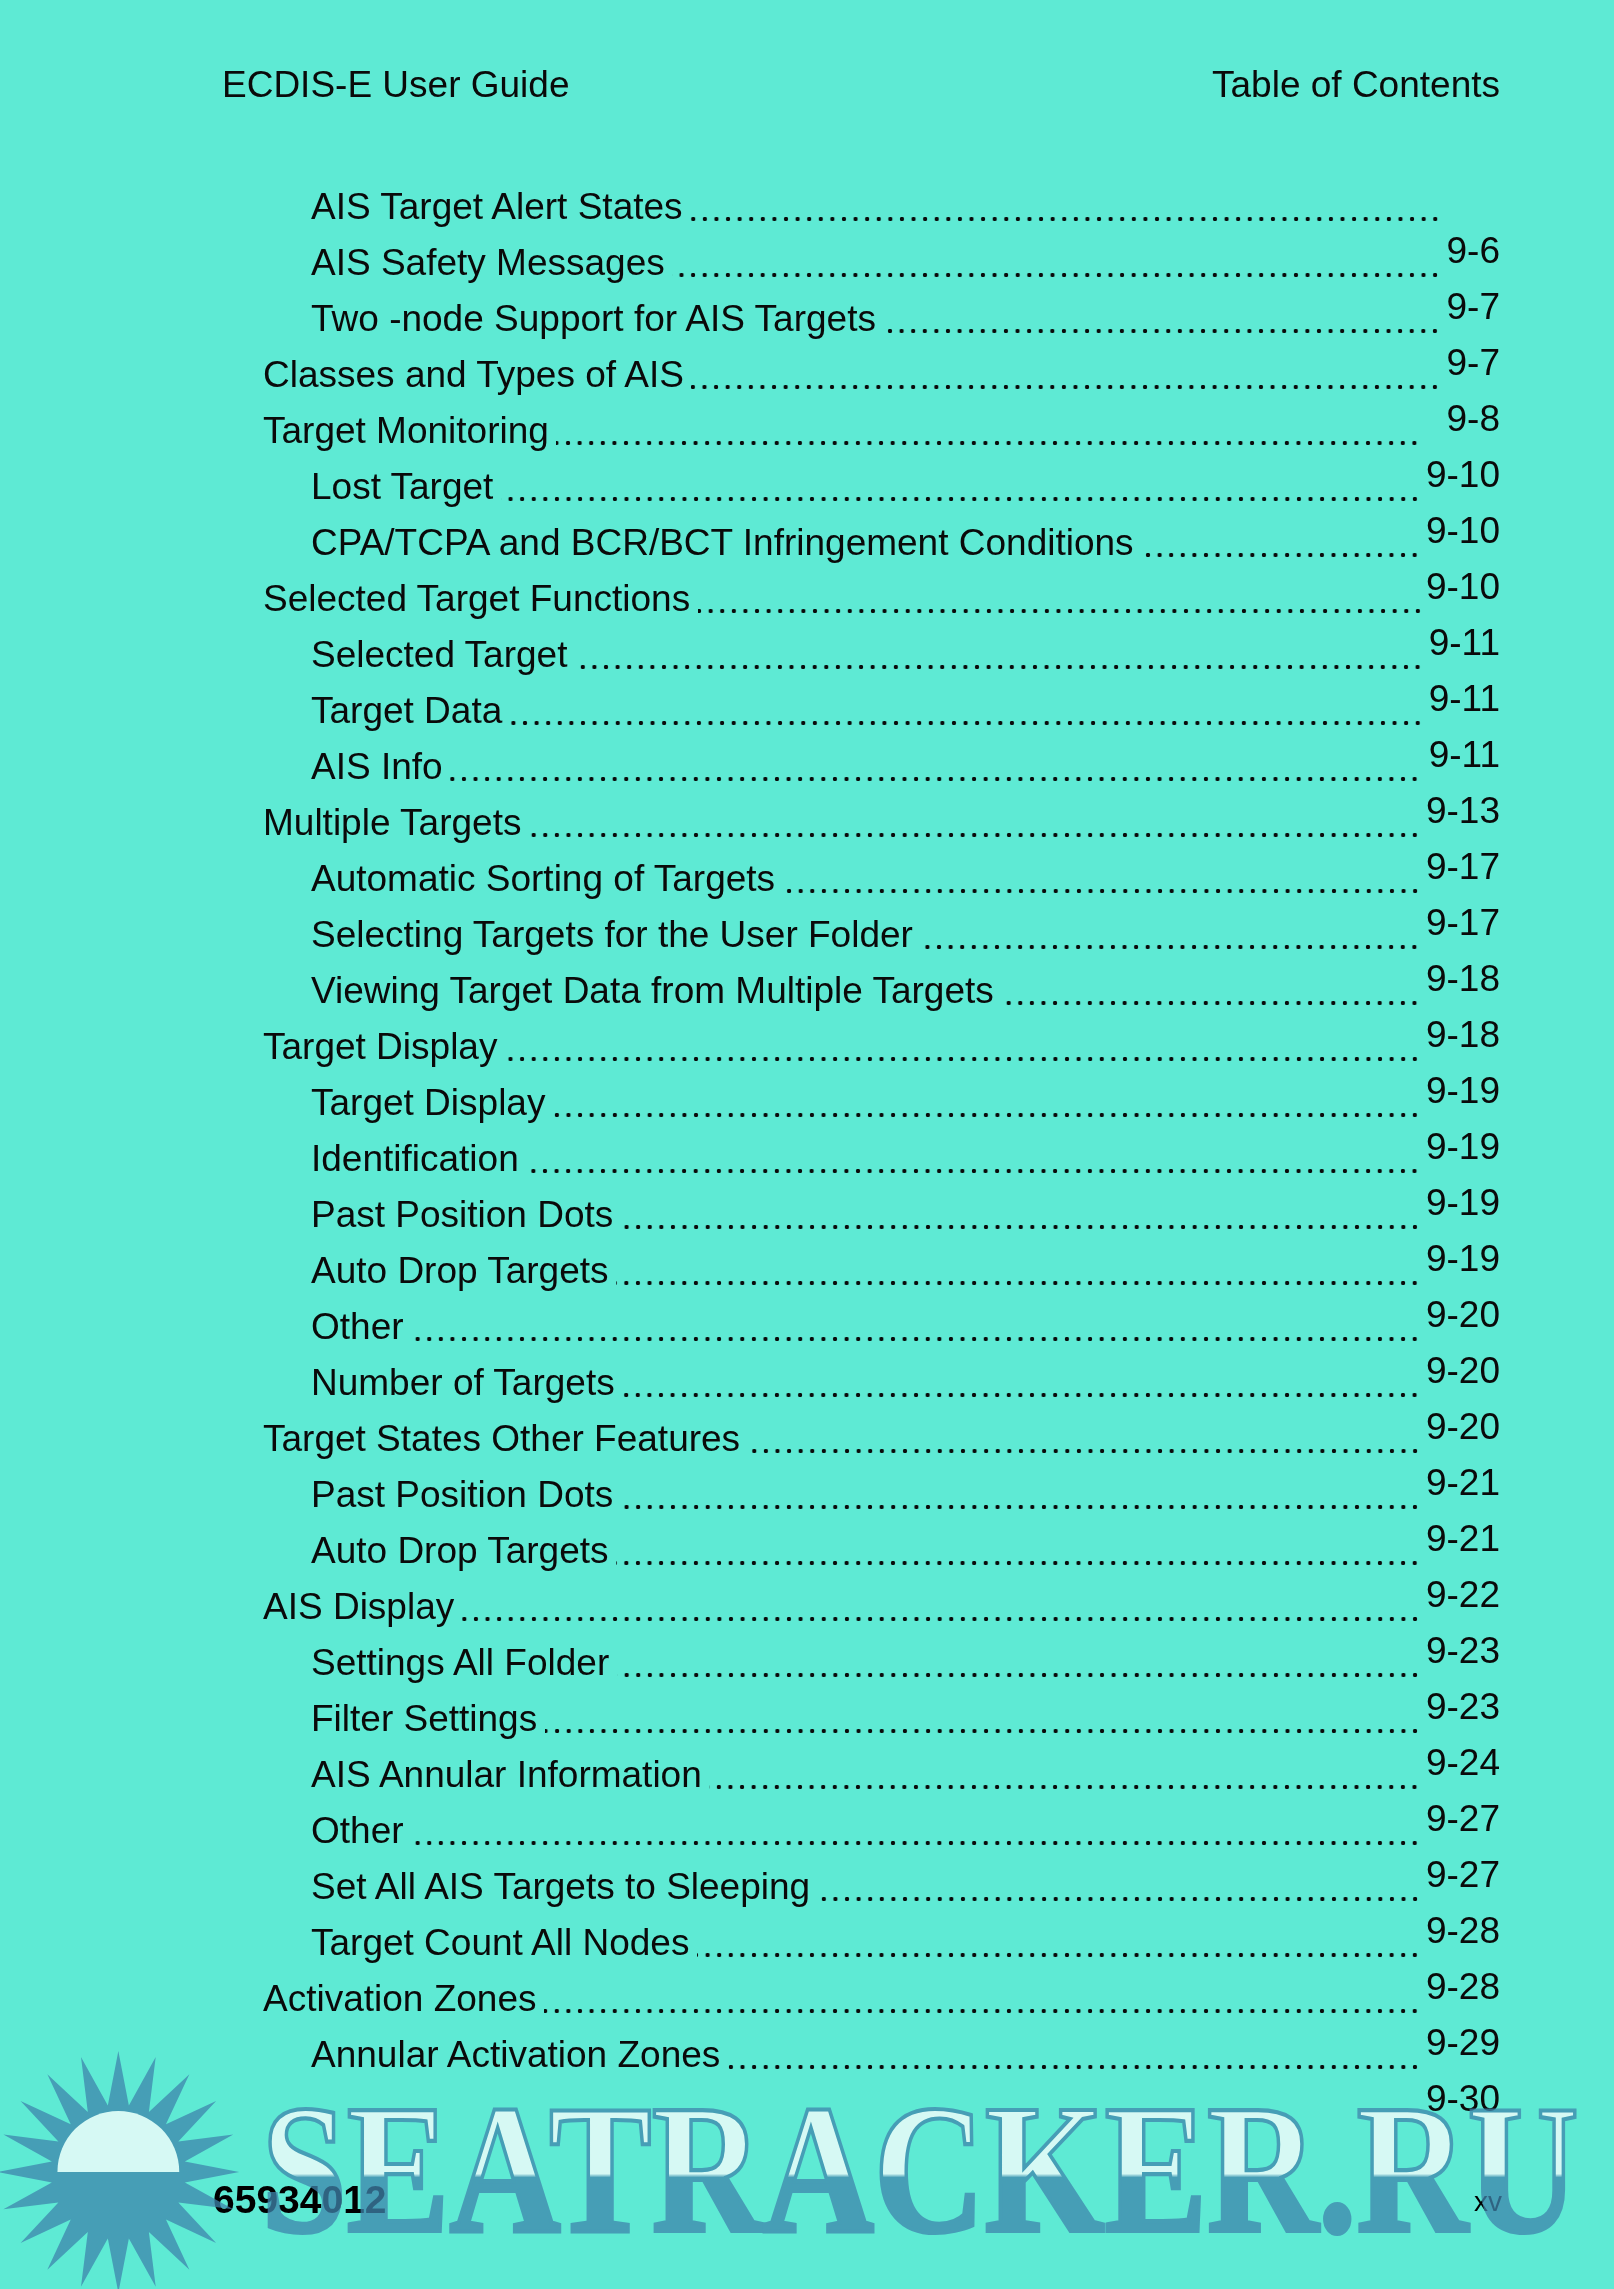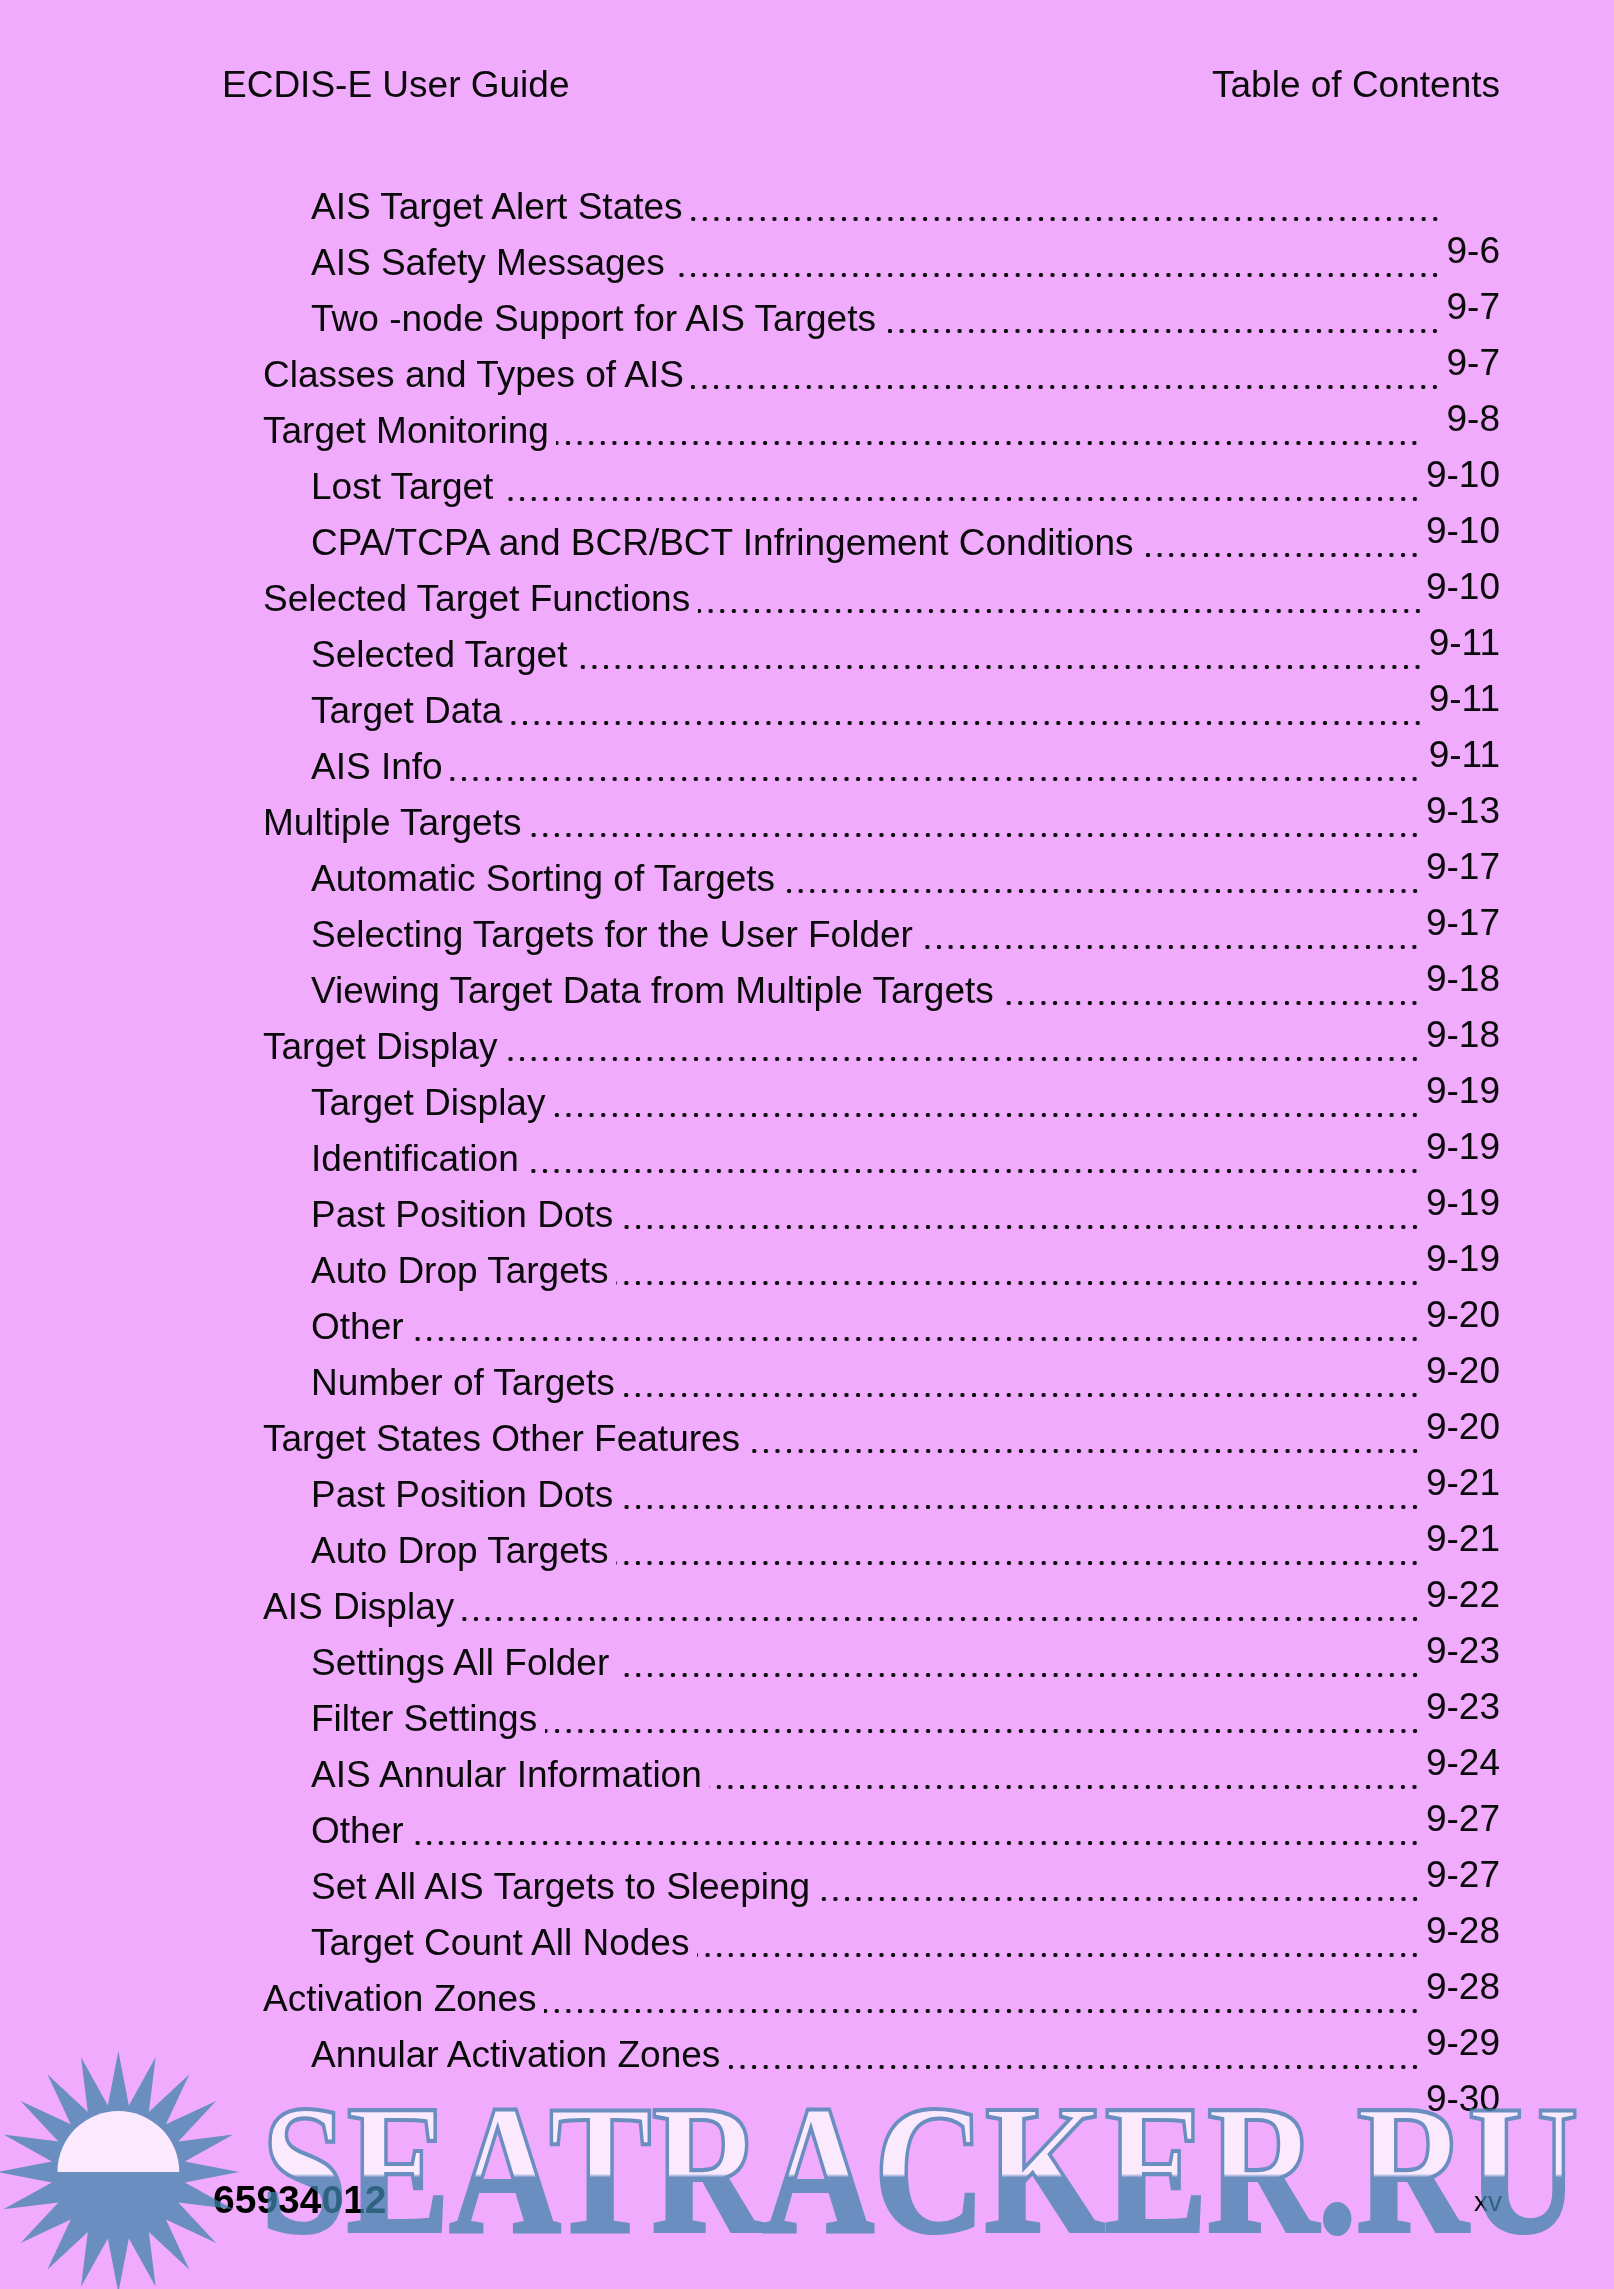--- a/index.html
+++ b/index.html
@@ -1,19 +1,19 @@
 <!DOCTYPE html>
 <html style="font-size:14.8px"><head>
 <meta charset="utf-8">
 <style>
   html,body{margin:0;padding:0;background:#ffffff;}
   #page{
     position:relative;
     width:1614px;height:2290px;
-    background:#f0abfc;
+    background:#5eead4;
     overflow:hidden;
     font-family:"Liberation Sans", sans-serif;
     color:#0a0a0a;
   }
   
   #hdr{
     position:absolute;left:222px;right:114px;top:63px;
     display:flex;justify-content:space-between;
     font-size:37px;line-height:44px;color:#0a0a0a;
   }

